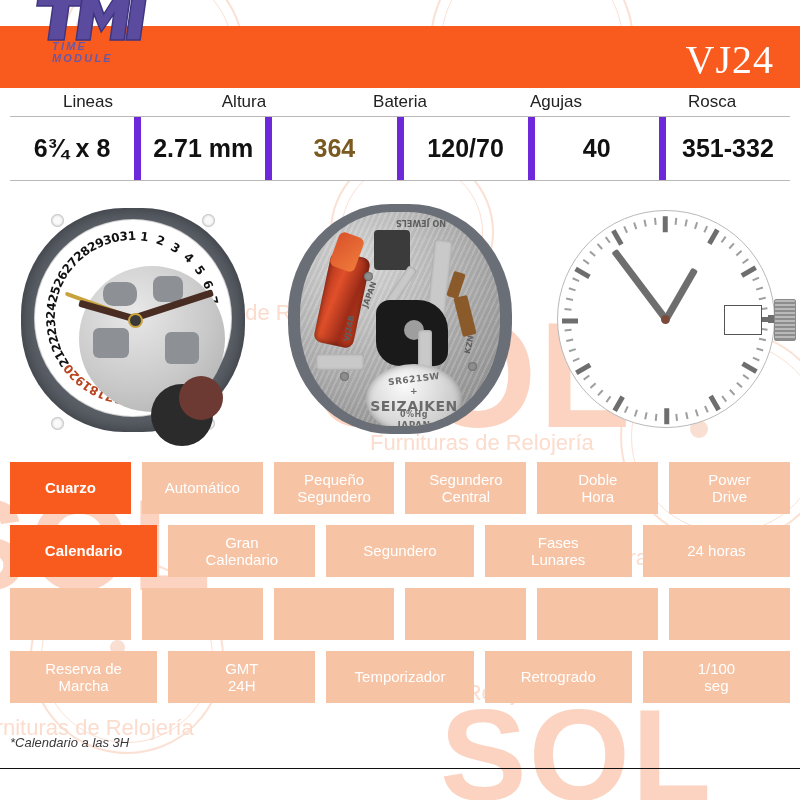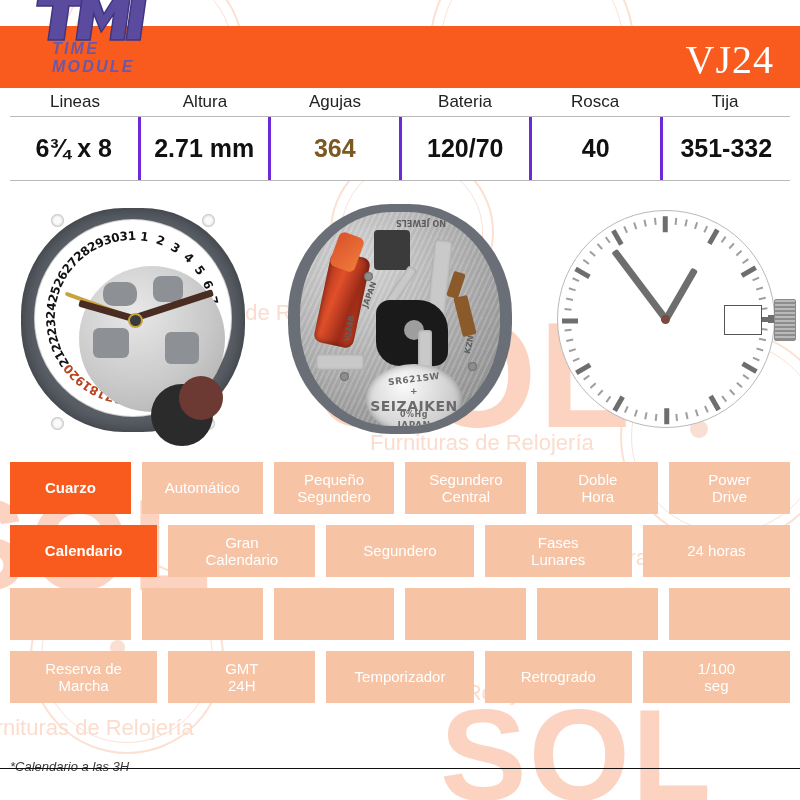--- a/index.html
+++ b/index.html
@@ -33,21 +33,21 @@
   
   .header{
     position:absolute;left:0;top:26px;width:800px;height:62px;
     background:#f95b1e;z-index:2;
   }
   .logo{
     position:absolute;left:22px;top:-16px;width:130px;height:86px;z-index:3;
     color:#5b4b9e;
   }
   .logo-sub{
-    position:absolute;left:30px;top:56px;font-size:16px;font-weight:bold;
+    position:absolute;left:30px;top:56px;font-size:11px;font-weight:bold;
     letter-spacing:2.2px;color:#6a58a8;font-style:italic;
   }
   .title{
     position:absolute;right:26px;top:10px;color:#ffffff;
     font-size:40px;font-weight:normal;letter-spacing:1px;
     font-family:Liberation Serif, serif;
   }
 
   
   .spec{
@@ -56,21 +56,21 @@
   .spec-row{display:flex;width:780px;}
   .spec-head{height:28px;}
   .spec-cell-h{
     flex:1 1 0;display:flex;align-items:center;justify-content:center;
     font-size:17px;color:#222;background:#fff;
   }
   .spec-body{height:63px;border-top:1px solid #b9b9b9;border-bottom:1px solid #b9b9b9;}
   .spec-cell-v{
     flex:1 1 0;display:flex;align-items:center;justify-content:center;
     font-size:25px;font-weight:bold;color:#111;background:#fff;
-    border-left:3px solid #6d28d9;
+    border-left:7px solid #6d28d9;
   }
   .spec-cell-v:first-child{border-left:none;}
   .spec-cell-v.accent{color:#7a5a20;}
 
   
   .strip{position:absolute;left:0;top:186px;width:800px;height:268px;z-index:2;
          display:flex;align-items:center;}
   .cell{flex:1 1 0;height:268px;position:relative;display:flex;align-items:center;justify-content:center;}
 
   
@@ -198,21 +198,21 @@
   .tag{
     flex:1 1 0;height:52px;display:flex;align-items:center;justify-content:center;
     text-align:center;line-height:1.15;font-size:15px;color:#ffffff;
     background:#f6c3a4;box-sizing:border-box;padding:2px 4px;
   }
   .tag.on{background:#f95b1e;font-weight:bold;}
   .tag.empty{color:transparent;}
 
   .footnote{
     position:absolute;left:10px;top:735px;font-size:13px;font-style:italic;
-    color:#3a3a3a;z-index:2;margin-top:24px;
+    color:#3a3a3a;z-index:2;
   }
   .baseline{position:absolute;left:0;top:768px;width:800px;height:1px;background:#111;z-index:2;}
 </style>
 </head>
 <body>
 
 <div class="page">
 
   <div class="wm">
     <div class="wm-ring" style="left:60px;top:-40px;width:180px;height:180px;"></div>
@@ -252,24 +252,23 @@
       </g>
       <circle cx="120" cy="6" r="5" fill="#5b4b9e"></circle>
     </svg>
     <div class="logo-sub">TIME MODULE</div>
   </div>
 
   <div class="spec">
     <div class="spec-row spec-head">
       <div class="spec-cell-h">Lineas</div>
       <div class="spec-cell-h">Altura</div>
+      <div class="spec-cell-h">Bateria</div>
       <div class="spec-cell-h">Agujas</div>
-      <div class="spec-cell-h">Bateria</div>
       <div class="spec-cell-h">Rosca</div>
-      <div class="spec-cell-h">Tija</div>
     </div>
     <div class="spec-row spec-body">
       <div class="spec-cell-v">6¾ x 8</div>
       <div class="spec-cell-v">2.71 mm</div>
       <div class="spec-cell-v accent">364</div>
       <div class="spec-cell-v">120/70</div>
       <div class="spec-cell-v">40</div>
       <div class="spec-cell-v">351-332</div>
     </div>
   </div>

